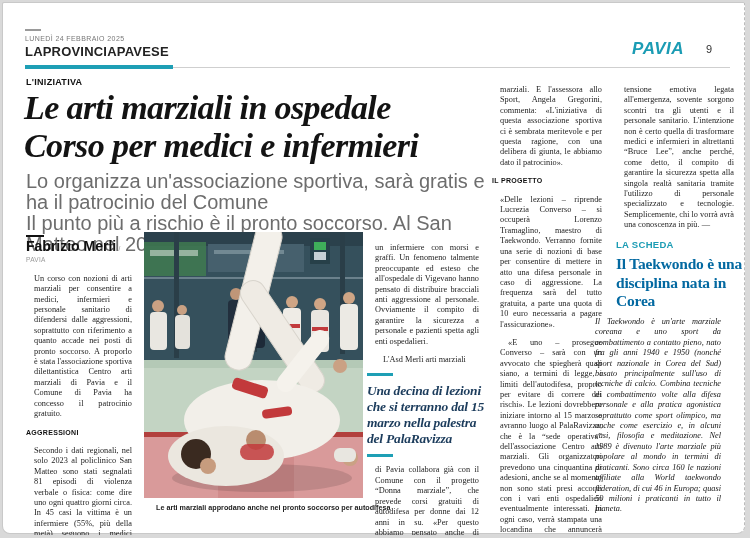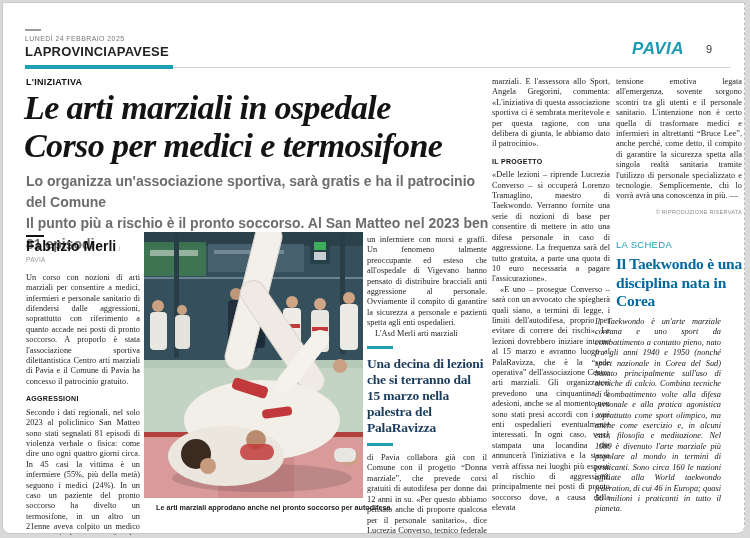--- a/index.html
+++ b/index.html
@@ -27,67 +27,67 @@
 
   
   .kicker{left:23px;top:74px;font-size:9px;font-weight:700;color:#111;letter-spacing:.3px;}
   .headline{
     left:21px;top:86px;width:470px;
     font-family:"Liberation Serif","DejaVu Serif",serif;
     font-weight:700;font-size:34px;line-height:38px;color:#131313;letter-spacing:-.6px;
   }
   .standfirst{
     left:23px;top:168px;width:465px;
-    font-size:14px;line-height:21px;color:#6d6d6d;font-weight:700;
+    font-size:20px;line-height:21px;color:#6d6d6d;font-weight:400;
   }
 
   
   .col{
     text-align:justify;color:#1d1d1d;
     font-family:"Liberation Serif","DejaVu Serif",serif;
     font-size:8.3px;line-height:10.4px;overflow:hidden;
   }
-  .col p{margin:0;}
+  .col p{margin:8px;}
   .col p.indent{text-indent:8px;}
   .col1{left:23px;top:232px;width:114px;height:300px;}
   .col2{left:364px;top:232px;width:120px;height:300px;}
   .col3{left:489px;top:74px;width:118px;height:458px;}
   .col4{left:613px;top:74px;width:126px;height:160px;}
 
   .byline-rule{width:18px;height:2px;background:#111;margin-bottom:4px;}
   .byline{font-family:"Liberation Sans",sans-serif;margin-bottom:7px;text-align:left;}
   .byline .author{font-size:14px;font-weight:700;color:#111;}
   .byline .place{font-size:6.5px;color:#999;letter-spacing:.3px;}
 
   .subhead{
     font-family:"Liberation Sans",sans-serif;
     font-size:7px;font-weight:700;color:#111;letter-spacing:.3px;
     margin:7px 0 3px;text-align:left;
   }
 
-  .pullquote-block{margin:6px 0;text-align:left;}
+  .pullquote-block{margin:6px 0;text-align:left;font-style:italic;}
   .teal-dash{width:26px;height:3px;background:#1e9fb5;margin:7px 0;}
   .pullquote{
     font-family:"Liberation Serif","DejaVu Serif",serif;
     font-weight:700;font-size:13.5px;line-height:16px;color:#1c3c5c;letter-spacing:-.2px;
   }
 
   .copyright{text-align:right;font-size:5.5px;color:#8a8a8a;letter-spacing:.3px;margin-top:5px;font-family:"Liberation Sans",sans-serif;}
 
   
   .photo{left:141px;top:229px;width:219px;height:266px;background:#35505c;overflow:hidden;}
   .caption{
     left:141px;top:500px;width:350px;
     font-size:7.2px;font-weight:700;color:#222;font-family:"Liberation Sans",sans-serif;
     white-space:nowrap;
     margin-left:12px;
   }
 
   
-  .scheda-label{left:613px;top:236px;font-size:9.5px;font-weight:400;color:#1b9cb4;letter-spacing:.3px;}
+  .scheda-label{left:613px;top:236px;font-size:9.5px;font-weight:700;color:#1b9cb4;letter-spacing:.3px;}
   .scheda-title{
     left:613px;top:252px;width:128px;
     font-family:"Liberation Serif","DejaVu Serif",serif;
     font-weight:700;font-size:15.5px;line-height:18.5px;color:#0369a1;letter-spacing:-.2px;
   }
   .scheda-body{left:592px;top:314px;width:126px;height:218px;color:#161616;font-style:italic;}
 </style>
 </head>
 <body>
 
@@ -97,21 +97,21 @@
   <div class="abs date-line">LUNEDÌ 24 FEBBRAIO 2025</div>
   <div class="abs masthead">LAPROVINCIAPAVESE</div>
   <div class="abs section-name">PAVIA</div>
   <div class="abs page-num">9</div>
   <div class="abs header-rule"></div>
   <div class="abs header-rule-accent"></div>
 
   <div class="abs kicker">L'INIZIATIVA</div>
   <h1 class="abs headline" style="margin:0;font-style:italic;">
     <span>Le arti marziali in ospedale</span><br>
-    <span>Corso per medici e termosifone</span>
+    <span>Corso per medici e infermieri</span>
   </h1>
   <div class="abs standfirst">
     <span>Lo organizza un'associazione sportiva, sarà gratis e ha il patrocinio del Comune</span><br>
     <span>Il punto più a rischio è il pronto soccorso. Al San Matteo nel 2023 ben 81 episodi</span>
   </div>
 
   <div class="abs col col1">
     <div class="byline-rule"></div>
     <div class="byline">
       <span class="author">Fabrizio Merli</span>

